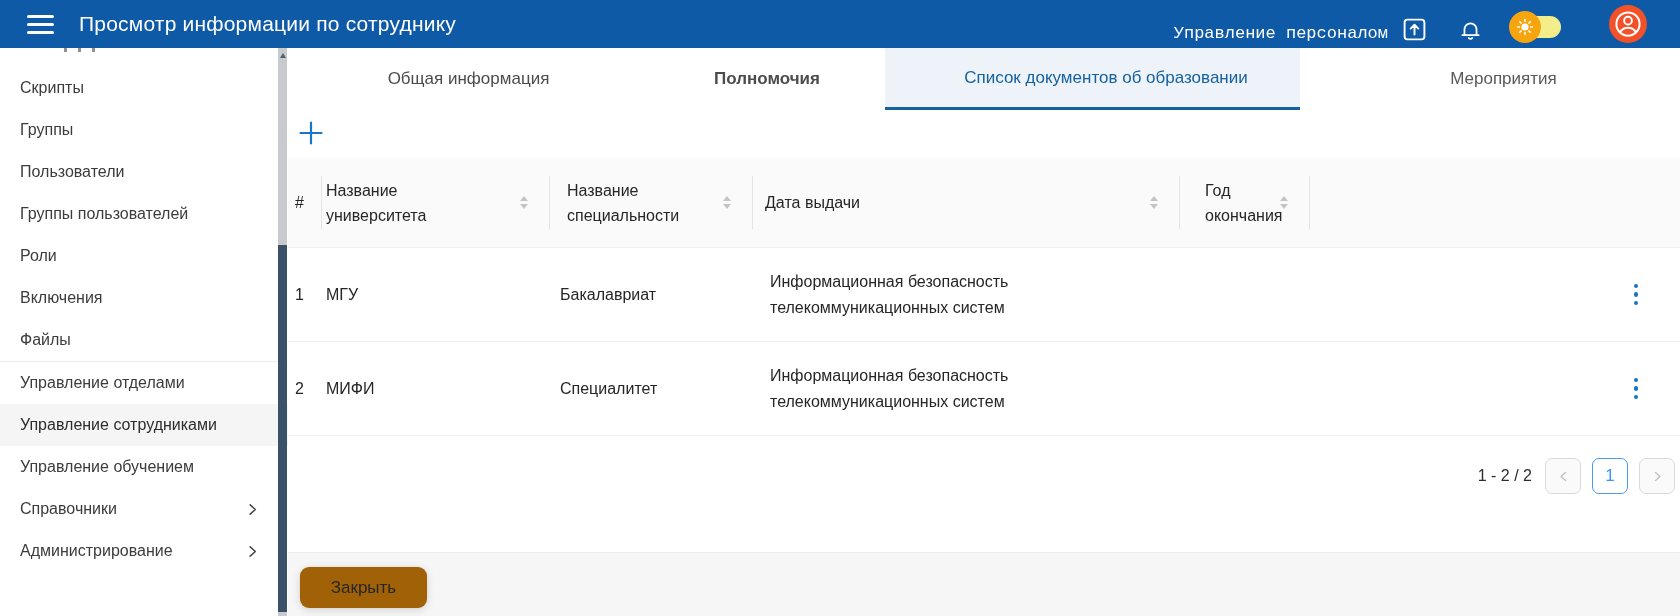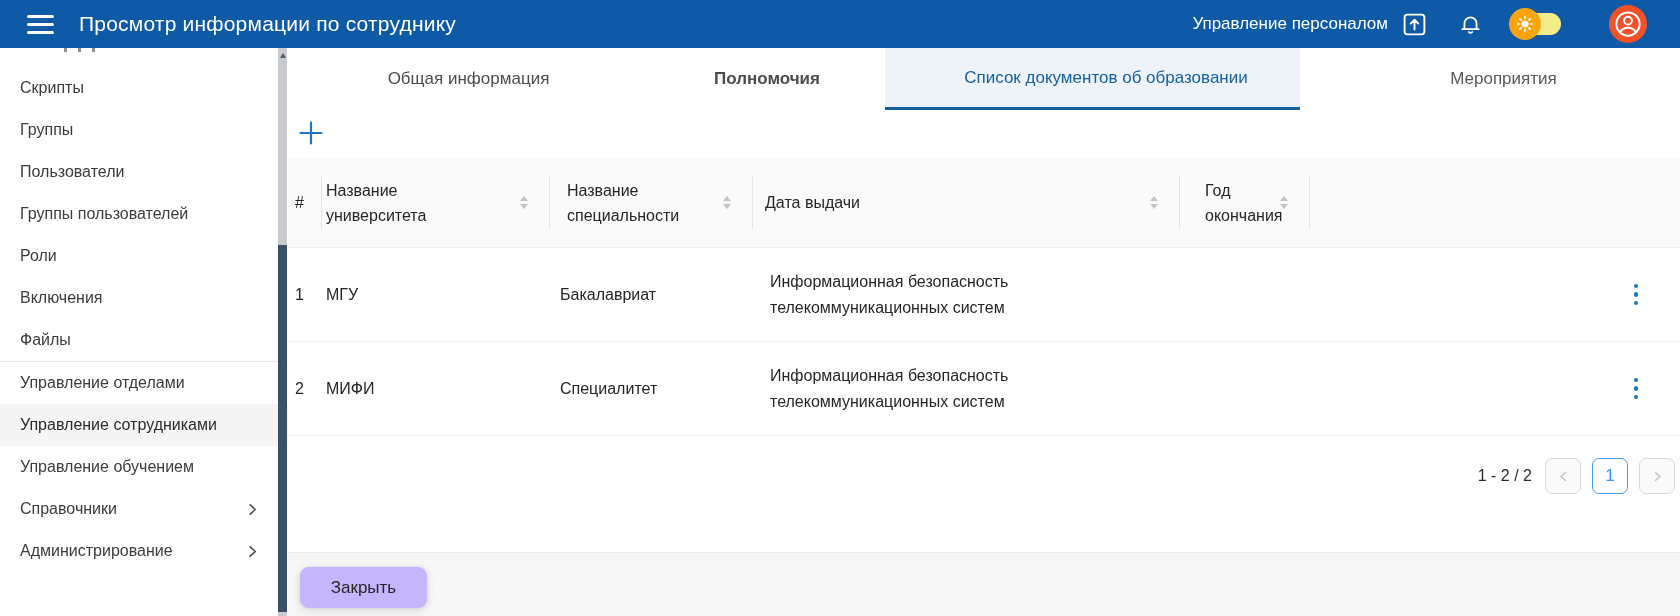--- a/index.html
+++ b/index.html
@@ -6,21 +6,21 @@
   html,body { width:1680px; height:616px; overflow:hidden; background:#fff;
     font-family:"Liberation Sans", sans-serif; }
 
   
   .app-header { position:absolute; top:0; left:0; width:1680px; height:48px;
     background:#0e5aa6; display:flex; align-items:center; color:#fff; z-index:10; }
   .burger { width:27px; height:19px; display:flex; flex-direction:column;
     justify-content:space-between; margin-left:27px; cursor:pointer; }
   .burger span { display:block; height:3px; background:#fff; border-radius:1.5px; }
   .app-title { font-size:21px; font-weight:500; margin-left:25px; letter-spacing:.2px; }
-  .header-right { margin-left:auto; display:flex; align-items:center; }
+  .header-right { margin-left:auto; display:flex; align-items:flex-end;font-family:Liberation Mono, monospace; }
   .portal-label { font-size:17px; font-weight:500; cursor:pointer; }
   .hicon { display:flex; align-items:center; justify-content:center; cursor:pointer; }
   .export-icon { margin-left:13px; }
   .bell-btn { margin-left:30px; }
   .theme-toggle { position:relative; width:52px; height:32px; margin-left:26px; cursor:pointer; }
   .toggle-track { position:absolute; right:0; top:5px; width:47px; height:22px;
     border-radius:11px; background:#f4ee8a; }
   .toggle-knob { position:absolute; left:0; top:0; width:32px; height:32px; border-radius:50%;
     background:#f7a50f; display:flex; align-items:center; justify-content:center; }
   .avatar-btn { width:38px; height:38px; border-radius:50%; background:#f2512a;
@@ -89,21 +89,21 @@
   .range { font-size:16px; color:#2b2b2b; margin-right:2px;text-align:center; }
   .pg-btn { width:36px; height:36px; border:1px solid #d9d9d9; border-radius:7px;
     background:#fafafa; display:flex; align-items:center; justify-content:center;
     cursor:pointer; }
   .pg-btn.page { background:#fff; border-color:#4a9cf0; color:#3c95ef; font-size:17px; }
 
   
   .footer { position:absolute; left:288px; right:0; bottom:0; height:64px;
     background:#f6f6f6; border-top:1px solid #ededed; }
   .close-btn { position:absolute; left:12px; top:14px; width:127px; height:41px;
-    background:#c4b5fd; border:none; border-radius:9px;
+    background:#a16207; border:none; border-radius:9px;
     box-shadow:0 2px 8px rgba(0,0,0,.14), 0 0 2px rgba(0,0,0,.08);
     font-family:"Liberation Sans", sans-serif; font-size:17px; font-weight:500;
     color:#262626; cursor:pointer; }
 </style>
 </head>
 <body>
 
 <div class="app-header">
   <div class="burger">
     <span></span>

